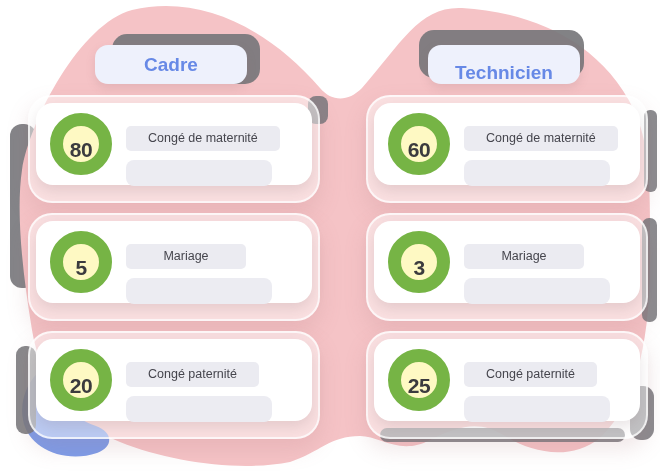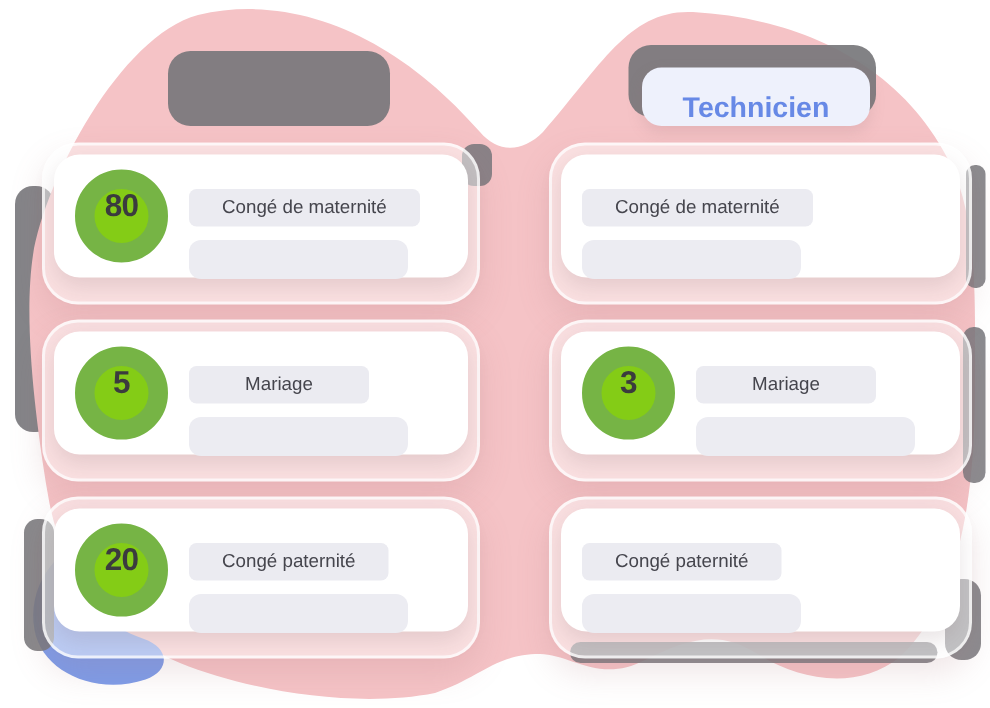--- a/index.html
+++ b/index.html
@@ -41,22 +41,22 @@
     background:var(--card-bg,#ffffff);
     border-radius:17px;
     display:flex; align-items:center;
     box-shadow:0 6px 14px rgba(120,90,95,0.16);
   }
   .ring {
     flex:0 0 auto;
     width:36px; height:36px; margin-left:14px;
     border:13px solid var(--green-ring,#76b445);
     border-radius:50%;
-    background:#84cc16;
-    display:flex; align-items:flex-start; justify-content:center;
+    background:#fef9c3;
+    display:flex; align-items:flex-end; justify-content:center;
   }
   .value {
     font-size:21px; font-weight:bold;
     color:var(--value-text,#3b3b3e);
     letter-spacing:-0.5px;
   }
   .texts { margin-left:14px; display:flex; flex-direction:column;margin-top:23px; }
   .label-pill {
     align-self:flex-start;
     min-width:76px;
@@ -109,20 +109,23 @@
     <rect x="112" y="34" width="148" height="50" rx="15" style="fill:var(--shadow-gray,#77777b)" opacity="0.92"></rect>
     <rect x="419" y="30" width="165" height="48" rx="15" style="fill:var(--shadow-gray,#77777b)" opacity="0.92"></rect>
     <rect x="308" y="96" width="20" height="28" rx="8" style="fill:var(--shadow-gray,#77777b)" opacity="0.85"></rect>
     <rect x="644" y="110" width="13" height="82" rx="6" style="fill:var(--shadow-gray,#77777b)" opacity="0.85"></rect>
     <rect x="642" y="218" width="15" height="104" rx="7" style="fill:var(--shadow-gray,#77777b)" opacity="0.85"></rect>
     <rect x="16" y="346" width="20" height="88" rx="9" style="fill:var(--shadow-gray,#77777b)" opacity="0.88"></rect>
     <rect x="380" y="428" width="245" height="14" rx="7" style="fill:var(--shadow-gray,#77777b)" opacity="0.85"></rect>
     <rect x="630" y="386" width="24" height="54" rx="11" style="fill:var(--shadow-gray,#77777b)" opacity="0.85"></rect>
   </svg>
 
+  <div class="header-pill hp-left">
+    <span>Cadre</span>
+  </div>
   <div class="header-pill hp-right">
     <span>Technicien</span>
   </div>
 
   <div class="col-left">
     <div class="group g1">
       <div class="card">
         <div class="ring">
           <span class="value">80</span>
         </div>
@@ -152,39 +155,45 @@
           <div class="label-pill">Congé paternité</div>
           <div class="placeholder-bar"></div>
         </div>
       </div>
     </div>
   </div>
 
   <div class="col-right">
     <div class="group g1">
       <div class="card">
+        <div class="ring">
+          <span class="value">60</span>
+        </div>
         <div class="texts">
           <div class="label-pill">Congé de maternité</div>
           <div class="placeholder-bar"></div>
         </div>
       </div>
     </div>
     <div class="group g2">
       <div class="card">
         <div class="ring">
           <span class="value">3</span>
         </div>
         <div class="texts">
           <div class="label-pill">Mariage</div>
           <div class="placeholder-bar"></div>
         </div>
       </div>
     </div>
     <div class="group g3">
       <div class="card">
+        <div class="ring">
+          <span class="value">25</span>
+        </div>
         <div class="texts">
           <div class="label-pill">Congé paternité</div>
           <div class="placeholder-bar"></div>
         </div>
       </div>
     </div>
   </div>
 
 </div>
 

